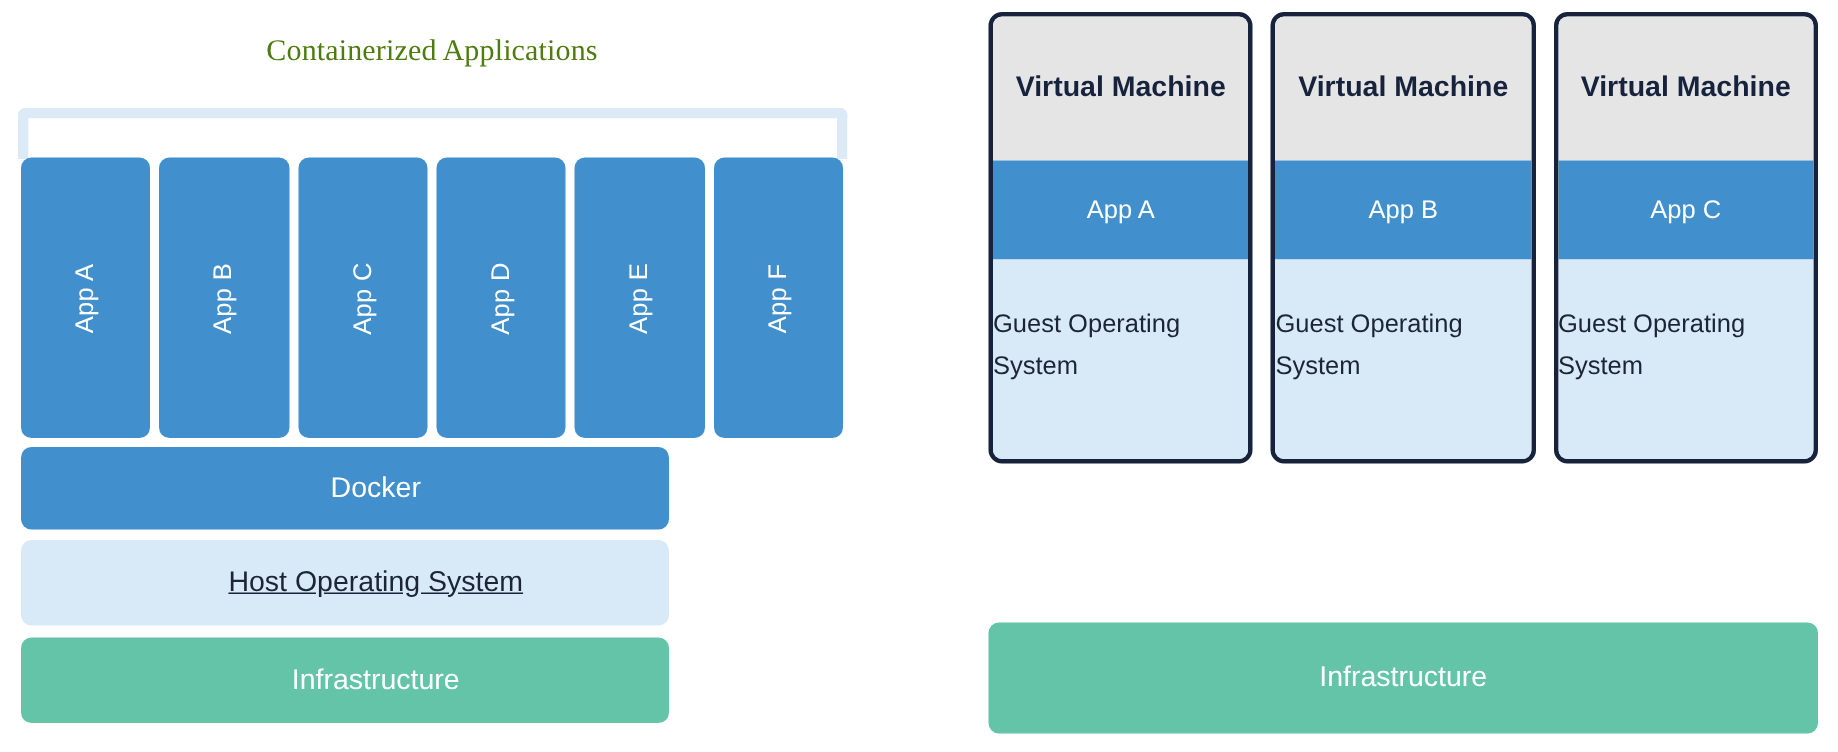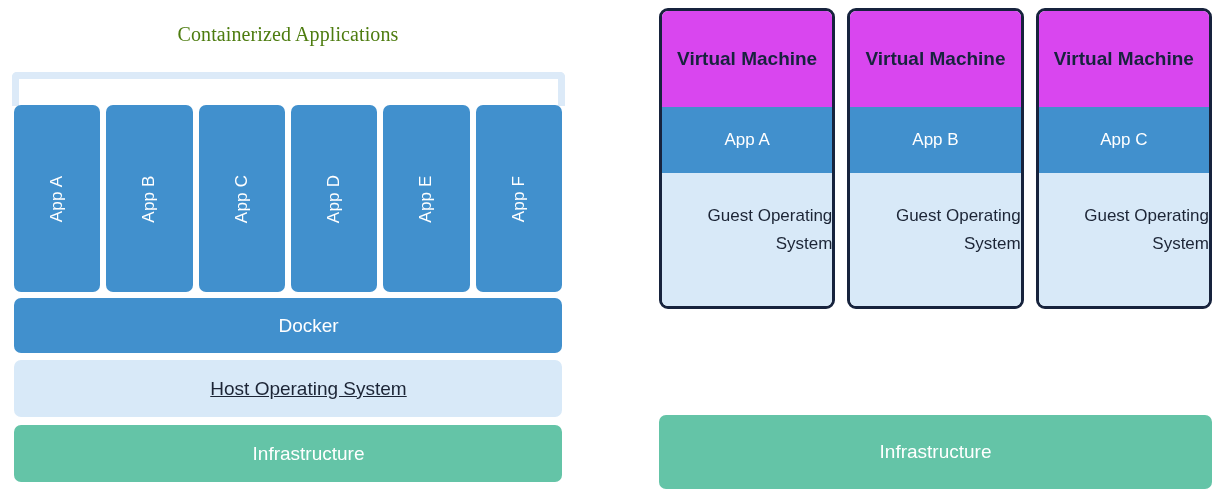--- a/index.html
+++ b/index.html
@@ -71,21 +71,21 @@
     transform: translate(-50%, -50%) rotate(-90deg);
     white-space: nowrap;
     color: #ffffff;
     font-size: 17px;
     letter-spacing: 0.2px;
   }
 
   .layer-bar {
     position: absolute;
     left: 14px;
-    width: 548px;
+    width: 432px;
     border-radius: 7px;
     display: flex;
     align-items: center;
     justify-content: center;
     box-sizing: border-box;
     padding-left: 41px;
   }
   #docker-bar {
     top: 298px;
     height: 55px;
@@ -130,37 +130,37 @@
     box-sizing: border-box;
   }
   .vm-title {
     height: 96px;
     display: flex;
     align-items: center;
     justify-content: center;
     font-size: 19px;
     font-weight: bold;
     color: #17233d;
-    background: #d946ef;
+    background: #e5e5e5;
   }
   .vm-app {
     height: 66px;
     display: flex;
     align-items: center;
     justify-content: center;
     background: #4190cd;
     color: #ffffff;
     font-size: 17px;
   }
   .vm-guest {
     flex: 1 1 auto;
     display: flex;
     align-items: center;
     justify-content: center;
-    text-align: right;
+    text-align: left;
     background: #d8e9f8;
     color: #1c2536;
     font-size: 17px;
     line-height: 28px;
     padding-bottom: 20px;
     box-sizing: border-box;
   }
 
   .right-bar {
     position: absolute;

